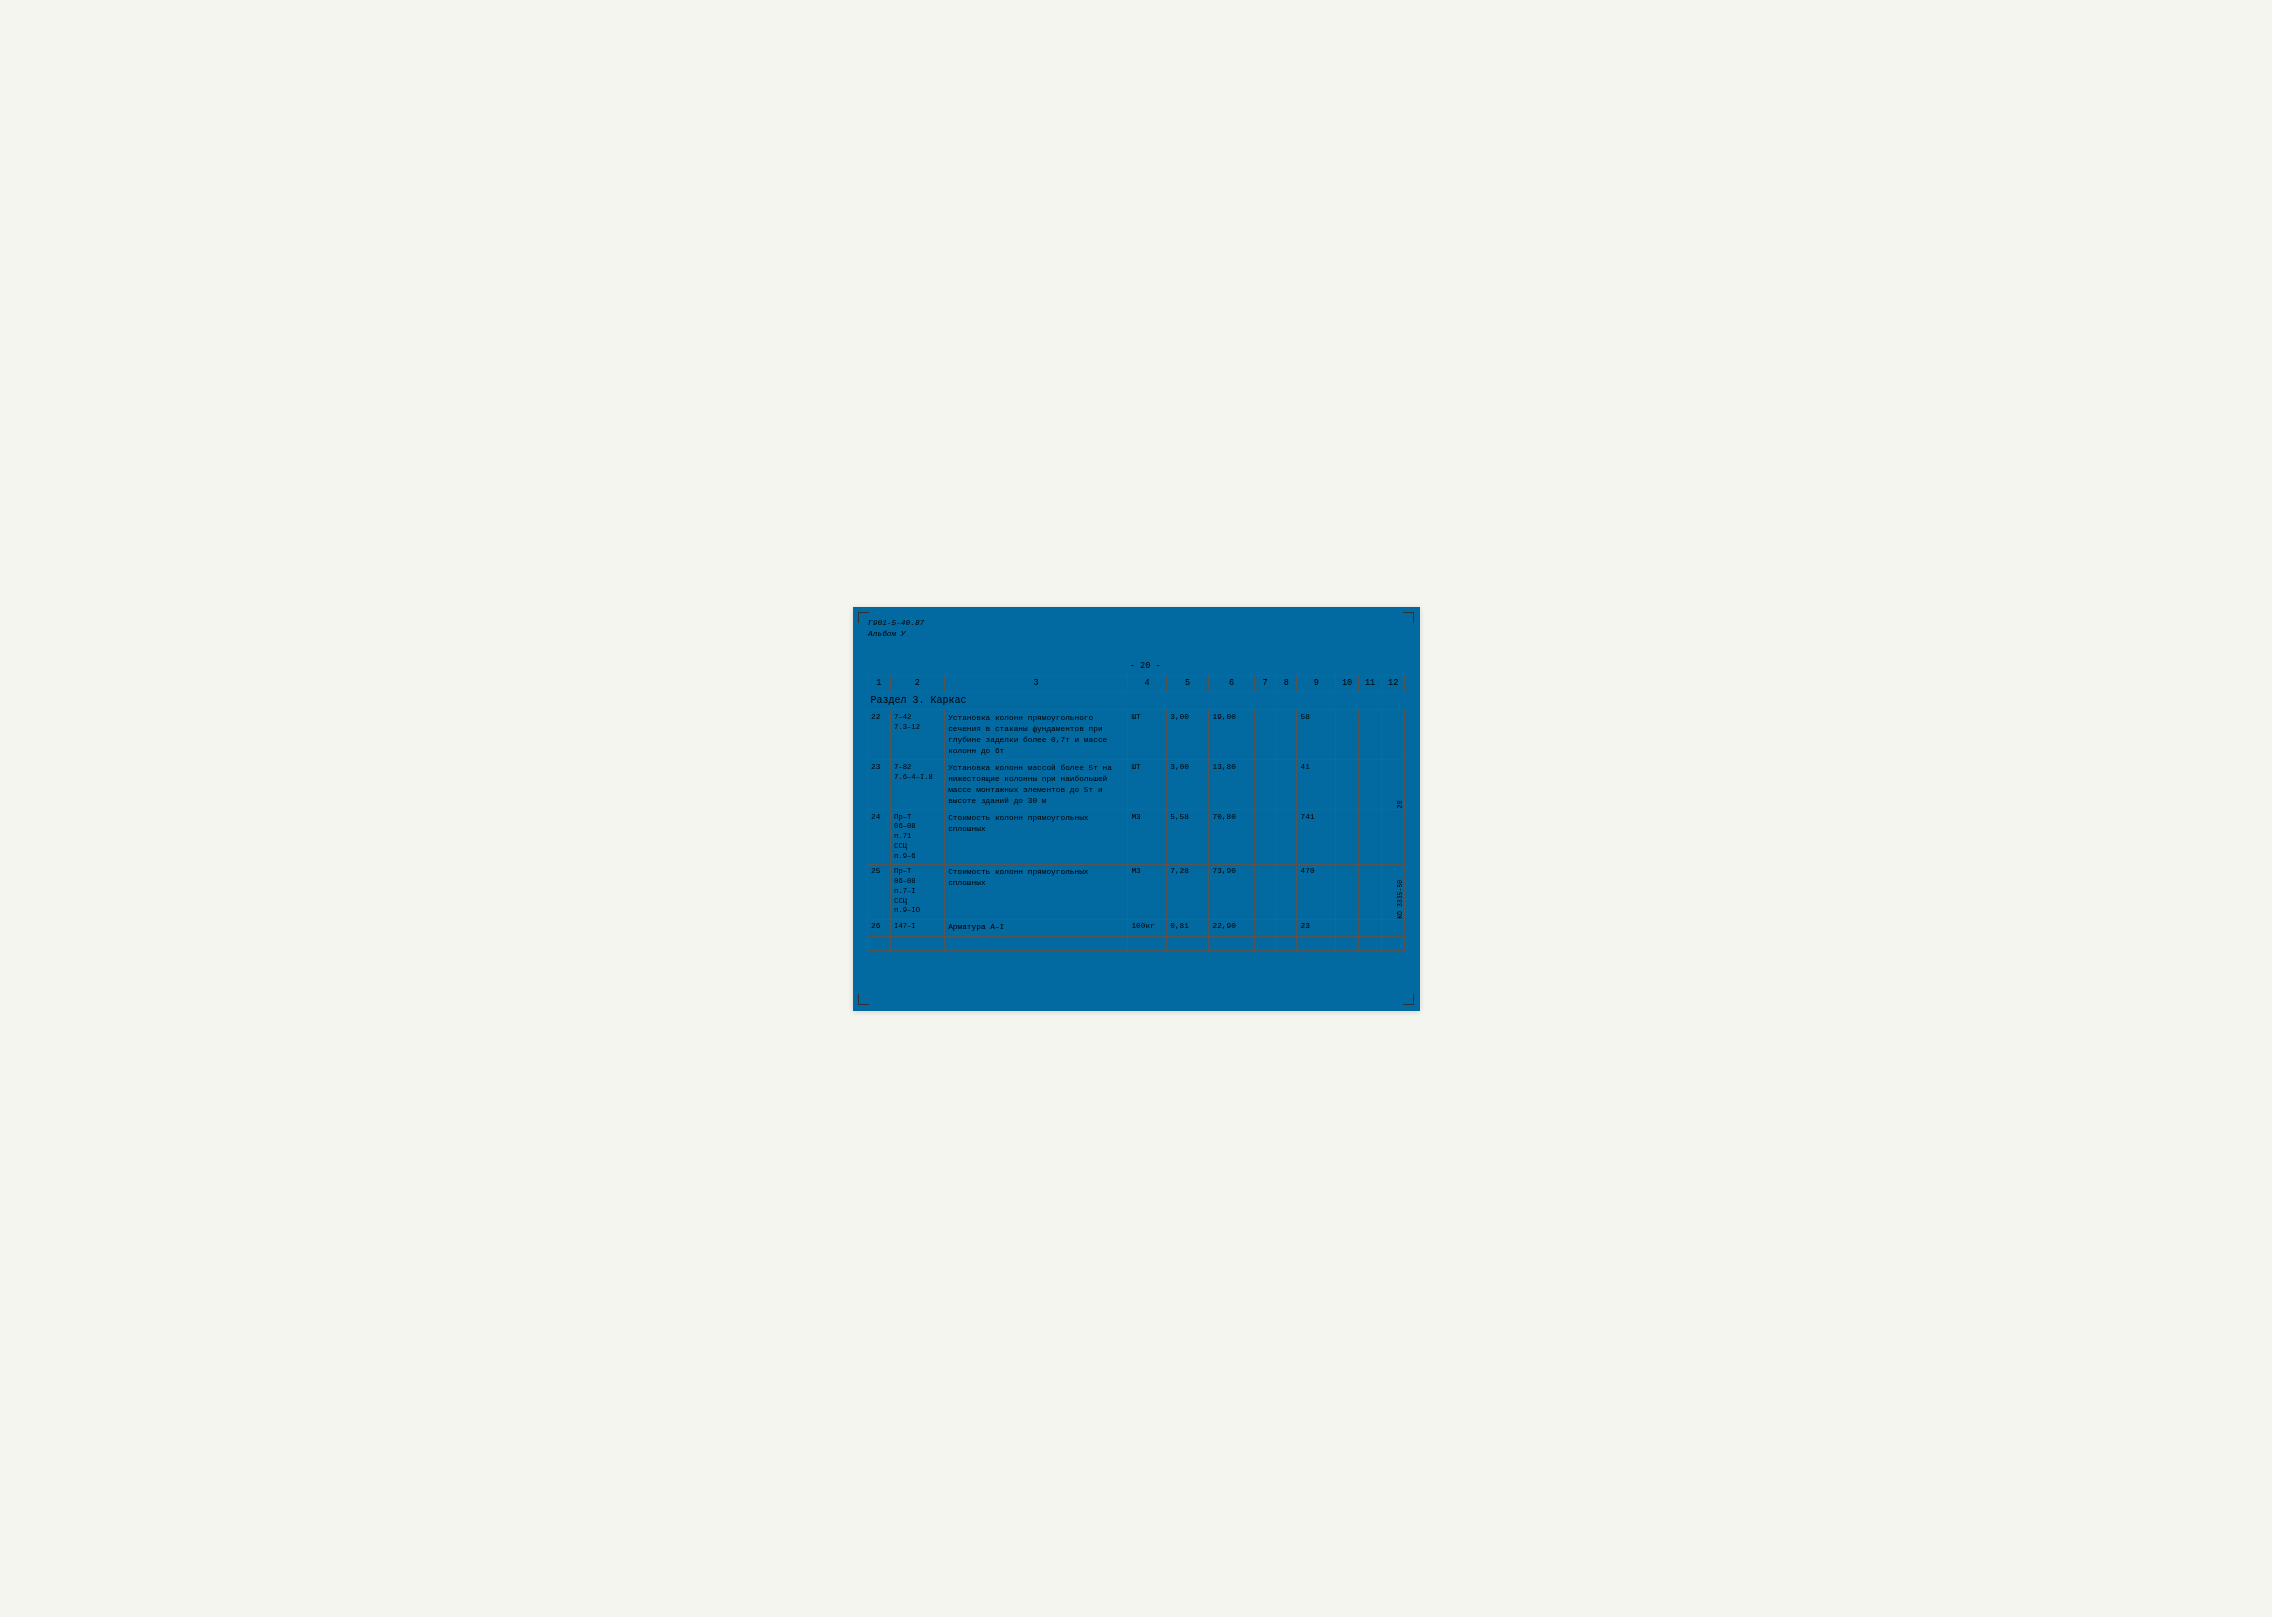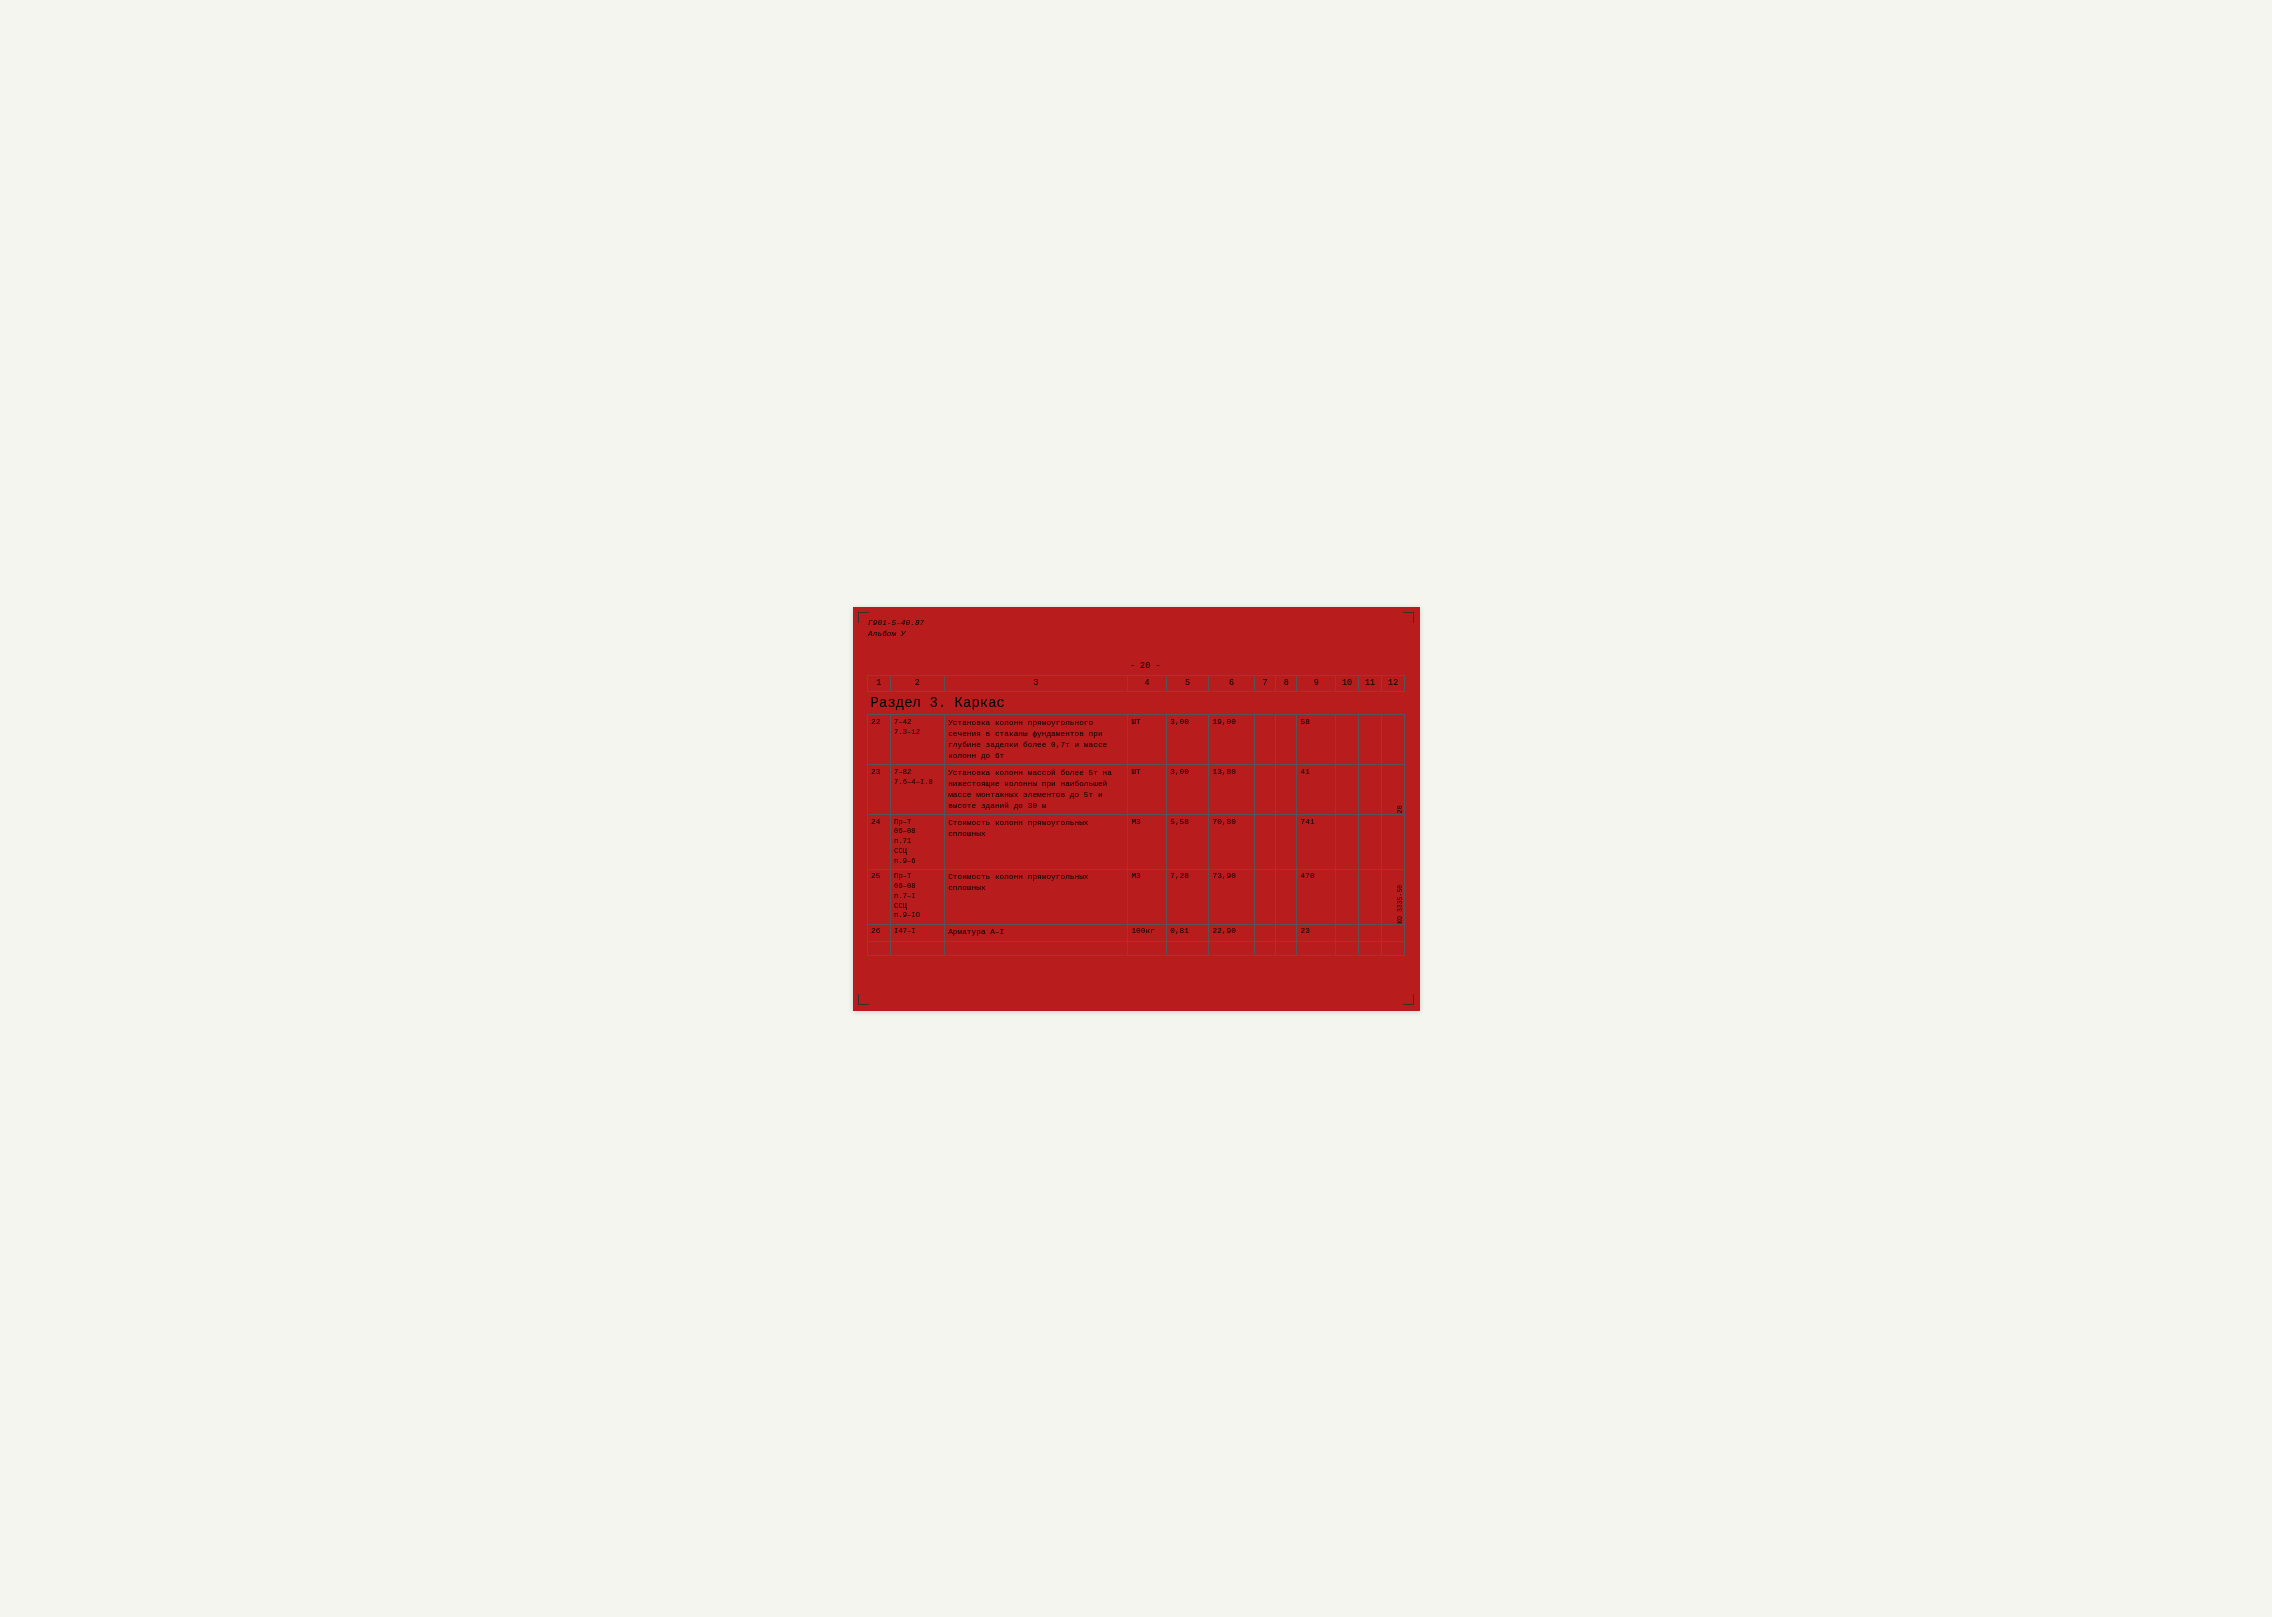--- a/index.html
+++ b/index.html
@@ -11,21 +11,21 @@
     body {
       background: #f5f5f0;
       display: flex;
       justify-content: center;
       align-items: center;
       min-height: 100vh;
       font-family: 'Courier New', Courier, monospace;
     }
 
     .page {
-      background: #b91c1c;
+      background: #0369a1;
       width: 567px;
       min-height: 404px;
       position: relative;
       padding: 11.7px 14.3px 19.6px 14.3px;
       box-shadow: 0 1.3px 5.2px rgba(0,0,0,0.15);
     }
 
     
     .corner-tl {
       position: absolute;
@@ -121,21 +121,21 @@
     .col-5  { width: 36px; text-align: center; }
     .col-6  { width: 39px; text-align: center; }
     .col-7  { width: 18px; text-align: center; }
     .col-8  { width: 18px; text-align: center; }
     .col-9  { width: 33px; text-align: center; }
     .col-10 { width: 19.6px; text-align: center; }
     .col-11 { width: 19.6px; text-align: center; }
     .col-12 { width: 19.6px; text-align: center; }
 
     .section-header td {
-      font-size: 14px;
+      font-size: 10px;
       padding: 3.3px 3.3px;
       border-left: none;
       border-right: none;
     }
 
     .data-row td {
       padding: 2.6px 3.3px;
     }
 
     .num-col {

